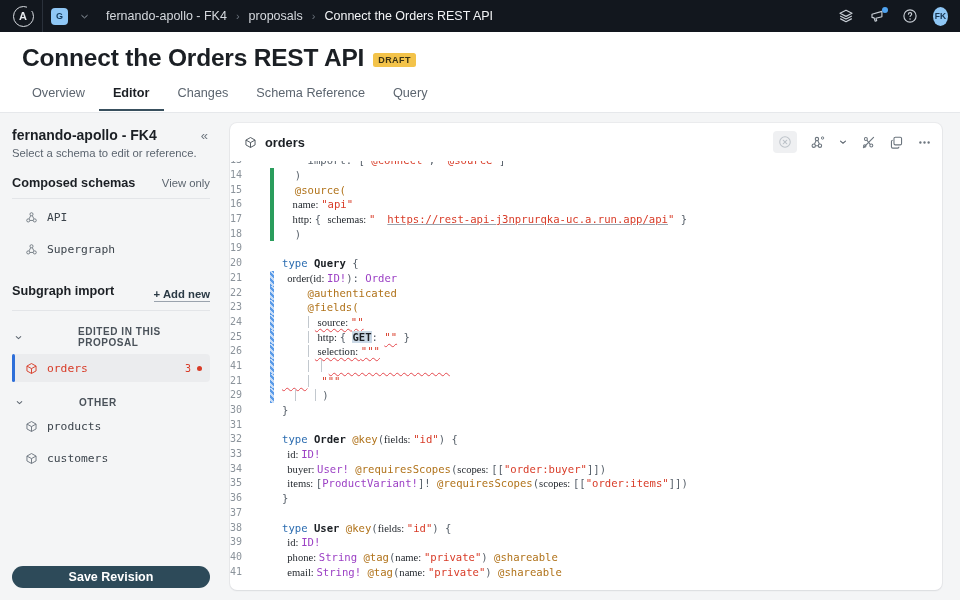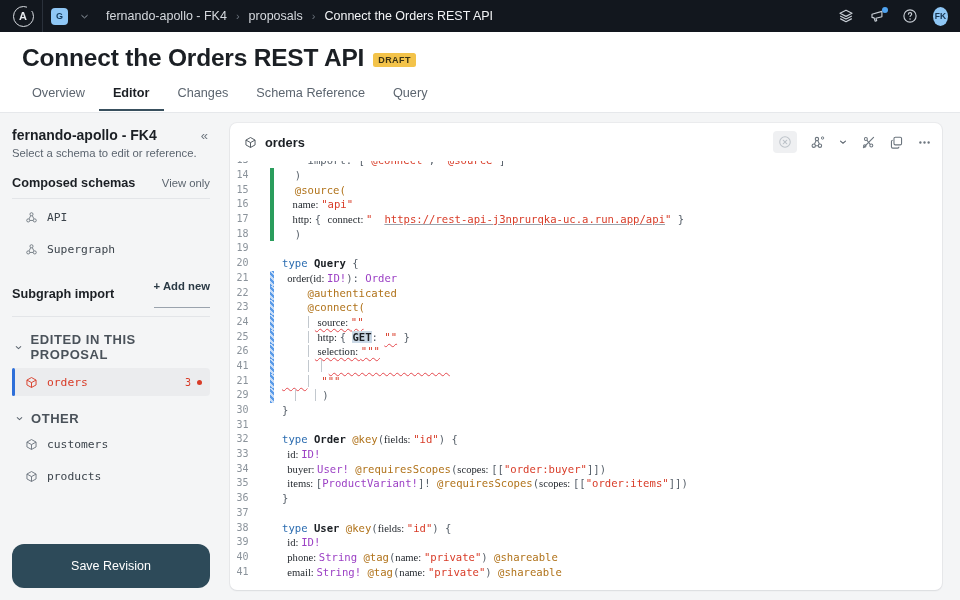--- a/index.html
+++ b/index.html
@@ -84,49 +84,49 @@
     width: 222px; flex:0 0 222px; background:#F4F5F6;
     display:flex; flex-direction:column; padding: 14px 12px 12px 12px;
   }
   .sb-title-row { display:flex; align-items:flex-start; justify-content:space-between; }
   .sb-title { font-size: 14px; font-weight:700; color:#1B1F24; }
   .collapse-btn { color:#6C757E; font-size:13px; line-height:1; cursor:pointer; padding:2px 2px 0 0; }
   .sb-sub { font-size: 11.3px; color:#5C656F; margin-top: 4px; }
   .sec-row { display:flex; align-items:center; justify-content:space-between; margin-top: 17px; }
   .sec-title { font-size: 12.7px; font-weight:700; color:#1B1F24; }
   .sec-action { font-size: 11.3px; color:#5C656F; }
-  .sec-action.link { color:#2B3A45; font-weight:700; border-bottom:1px solid #9aa3ad; padding-bottom:15px; cursor:pointer; }
+  .sec-action.link { color:#2B3A45; font-weight:700; border-bottom:1px solid #9aa3ad; padding-bottom:1px; cursor:pointer;margin-top:8px; }
   .sec-rule { height:1px; background:#E3E5E8; margin-top: 8px; }
   .sb-item {
     display:flex; align-items:center; gap:9px;
     height: 28px; padding: 0 8px 0 13px; border-radius: 4px;
     font-family: "DejaVu Sans Mono", monospace; font-size: 11.3px; color:#3C444C;
     margin-top: 4px; cursor:pointer; position:relative;
   }
   .sb-item .ico { width:13px; height:13px; display:flex; align-items:center; justify-content:center; color:#6C757E; flex:0 0 13px; }
   .group-head {
     display:flex; align-items:center; gap:7px; margin-top: 15px; padding-left: 2px;
   }
   .group-caret { color:#5C656F; font-size:9px; width:10px; display:flex; justify-content:center; }
-  .group-label { font-size: 13px; font-weight:700; letter-spacing:.55px; color:#4A525A; }
+  .group-label { font-size: 10px; font-weight:700; letter-spacing:.55px; color:#4A525A;margin-left:48px; }
   .sb-item.selected {
     background:#EBECEE; color:#D83B27; margin-top: 6px;
   }
   .sb-item.selected .ico { color:#D83B27; }
   .sb-item.selected::before {
     content:""; position:absolute; left:0; top:0; bottom:0; width:3px;
     background:#2E6FD9; border-radius:2px;
   }
   .sb-badge { margin-left:auto; display:flex; align-items:center; gap:6px; font-size:10px; color:#D83B27; }
   .sb-dot { width:5px; height:5px; border-radius:50%; background:#D83B27; }
   .sidebar-spacer { flex:1 1 auto; }
   .save-btn {
-    height: 44px; border-radius: 12px; background:#2D4A59; color:#fff;
+    height: 22px; border-radius: 12px; background:#2D4A59; color:#fff;
     display:flex; align-items:center; justify-content:center;
-    font-size: 12.5px; font-weight:400; cursor:pointer; margin-top: 10px;
+    font-size: 12.5px; font-weight:700; cursor:pointer; margin-top: 10px;
   }
 
   
   .editor-wrap { flex:1 1 auto; min-width:0; padding: 10px 18px 10px 8px; display:flex; }
   .editor-card {
     flex:1 1 auto; background:#fff; border-radius: 7px;
     box-shadow: 0 1px 2px rgba(16,24,40,.07), 0 0 0 1px rgba(16,24,40,.045);
     display:flex; flex-direction:column; overflow:hidden; min-width:0;
   }
   .editor-head {
@@ -143,21 +143,21 @@
 
   
   .code-area {
     flex:1 1 auto; overflow:hidden; position:relative;
     font-family: "DejaVu Sans Mono", monospace;
     font-size: 10.6px; line-height: 14.7px;
   }
   .code-inner { padding-top: 0; }
   .cline { display:flex; height:14.7px; white-space:pre; }
   .gutter {
-    width: 40px; flex:0 0 40px; text-align:center; padding-right: 15px;
+    width: 40px; flex:0 0 40px; text-align:left; padding-right: 15px;
     color:#8B939B; font-size: 10px; user-select:none;
   }
   .marker { width: 4px; flex:0 0 4px; margin-right: 8px; }
   .marker.add { background:#2A9D5C; }
   .marker.mod {
     background: repeating-linear-gradient(45deg,#5A9BE8 0 2px,#C8DCF6 2px 4px);
   }
   .ctext { flex:1 1 auto; min-width:0; color:#24292F; position:relative; }
   .kw   { color:#2B6CB0; }
   .ty   { color:#1B1F24; font-weight:700; }
@@ -316,31 +316,31 @@
         <span class="group-label">OTHER</span>
       </div>
 
       <div class="sb-item">
         <span class="ico">
           <svg width="13" height="13" viewBox="0 0 16 16" fill="none">
             <path d="M8 1.9 13.6 5v6L8 14.1 2.4 11V5z" stroke="currentColor" stroke-width="1.15" stroke-linejoin="round"></path>
             <path d="M2.4 5 8 8.1 13.6 5M8 8.1v6" stroke="currentColor" stroke-width="1.15" stroke-linejoin="round"></path>
           </svg>
         </span>
-        <span>customers</span>
+        <span>products</span>
       </div>
 
       <div class="sb-item">
         <span class="ico">
           <svg width="13" height="13" viewBox="0 0 16 16" fill="none">
             <path d="M8 1.9 13.6 5v6L8 14.1 2.4 11V5z" stroke="currentColor" stroke-width="1.15" stroke-linejoin="round"></path>
             <path d="M2.4 5 8 8.1 13.6 5M8 8.1v6" stroke="currentColor" stroke-width="1.15" stroke-linejoin="round"></path>
           </svg>
         </span>
-        <span>products</span>
+        <span>customers</span>
       </div>
 
       <div class="sidebar-spacer"></div>
       <div class="save-btn">Save Revision</div>
     </div>
 
     <div class="editor-wrap">
       <div class="editor-card">
 
         <div class="editor-head">
@@ -423,21 +423,21 @@
 
             <div class="cline">
               <div class="gutter">16</div>
               <div class="marker add"></div>
               <div class="ctext"><span class="fld">    name: </span><span class="str">"api"</span></div>
             </div>
 
             <div class="cline">
               <div class="gutter">17</div>
               <div class="marker add"></div>
-              <div class="ctext"><span class="fld">    http: </span><span class="pun">{ </span><span class="fld">connect: </span><span class="str">"</span><span class="url">https://rest-api-j3nprurqka-uc.a.run.app/api</span><span class="str">"</span><span class="pun"> }</span></div>
+              <div class="ctext"><span class="fld">    http: </span><span class="pun">{ </span><span class="fld">schemas: </span><span class="str">"</span><span class="url">https://rest-api-j3nprurqka-uc.a.run.app/api</span><span class="str">"</span><span class="pun"> }</span></div>
             </div>
 
             <div class="cline">
               <div class="gutter">18</div>
               <div class="marker add"></div>
               <div class="ctext"><span class="pun">  )</span></div>
             </div>
 
             <div class="cline">
               <div class="gutter">19</div>
@@ -459,21 +459,21 @@
 
             <div class="cline">
               <div class="gutter">22</div>
               <div class="marker mod"></div>
               <div class="ctext"><span class="dir">    @authenticated</span></div>
             </div>
 
             <div class="cline">
               <div class="gutter">23</div>
               <div class="marker mod"></div>
-              <div class="ctext"><span class="dir">    @connect(</span></div>
+              <div class="ctext"><span class="dir">    @fields(</span></div>
             </div>
 
             <div class="cline">
               <div class="gutter">24</div>
               <div class="marker mod"></div>
               <div class="ctext"><span class="pun">    </span><span class="caret-col">&nbsp;</span><span class="err"><span class="fld"> source: </span><span class="str">""</span></span></div>
             </div>
 
             <div class="cline">
               <div class="gutter">25</div>

